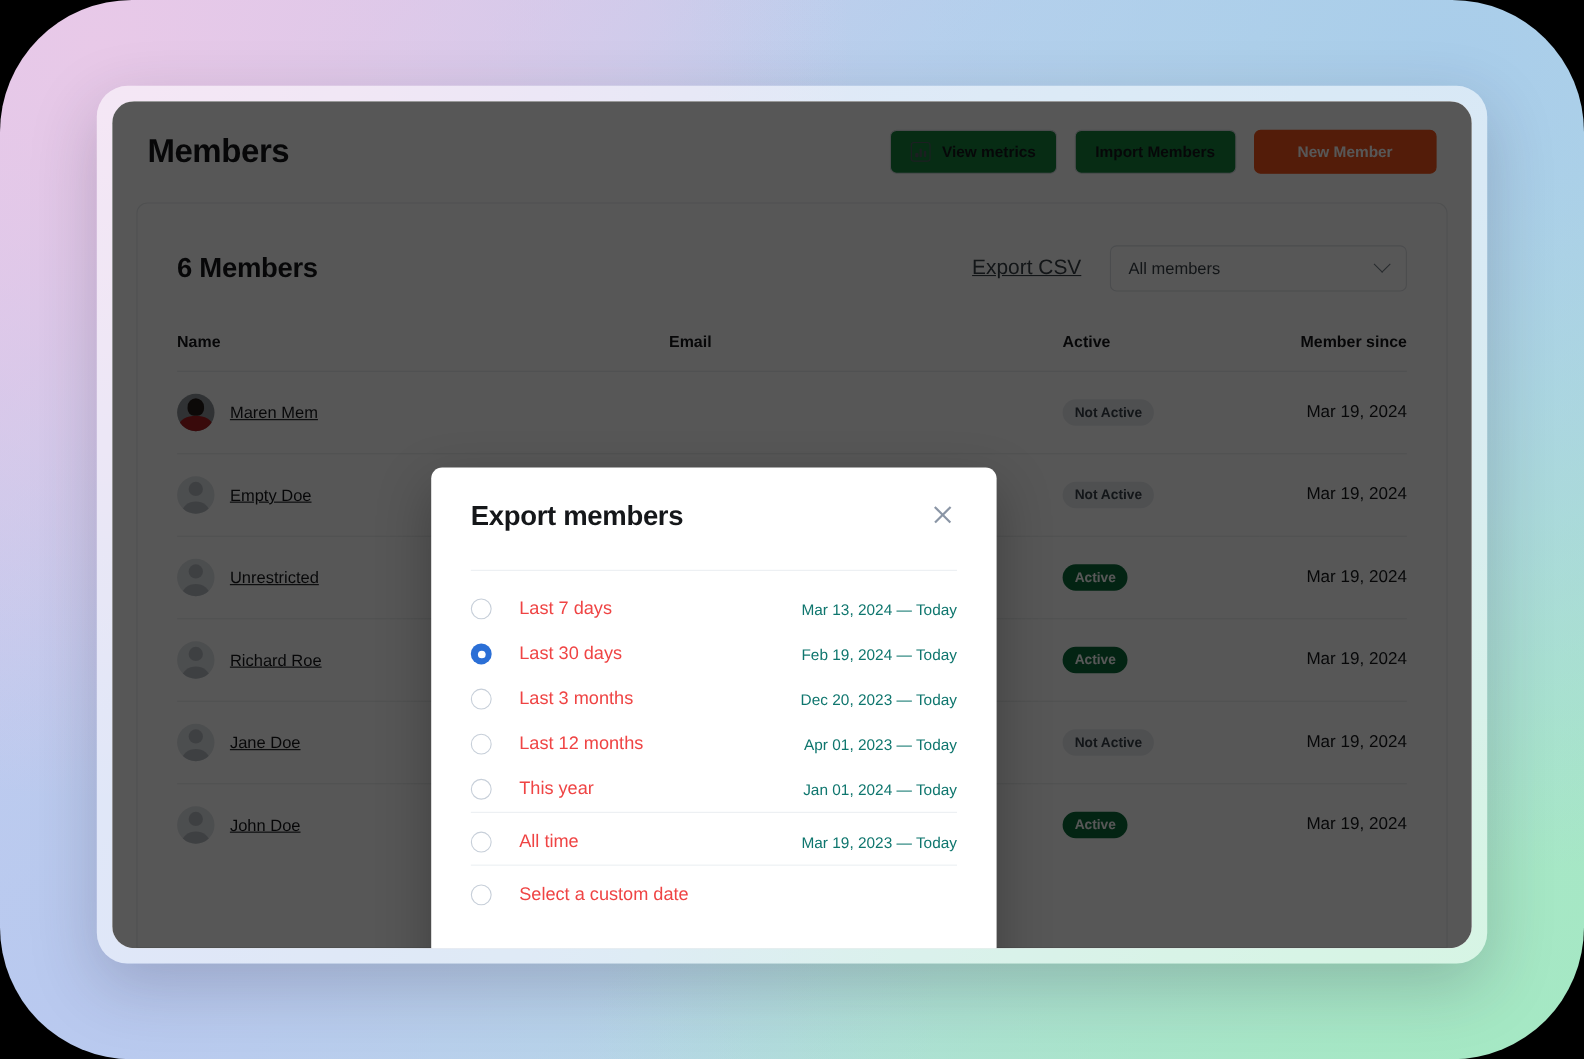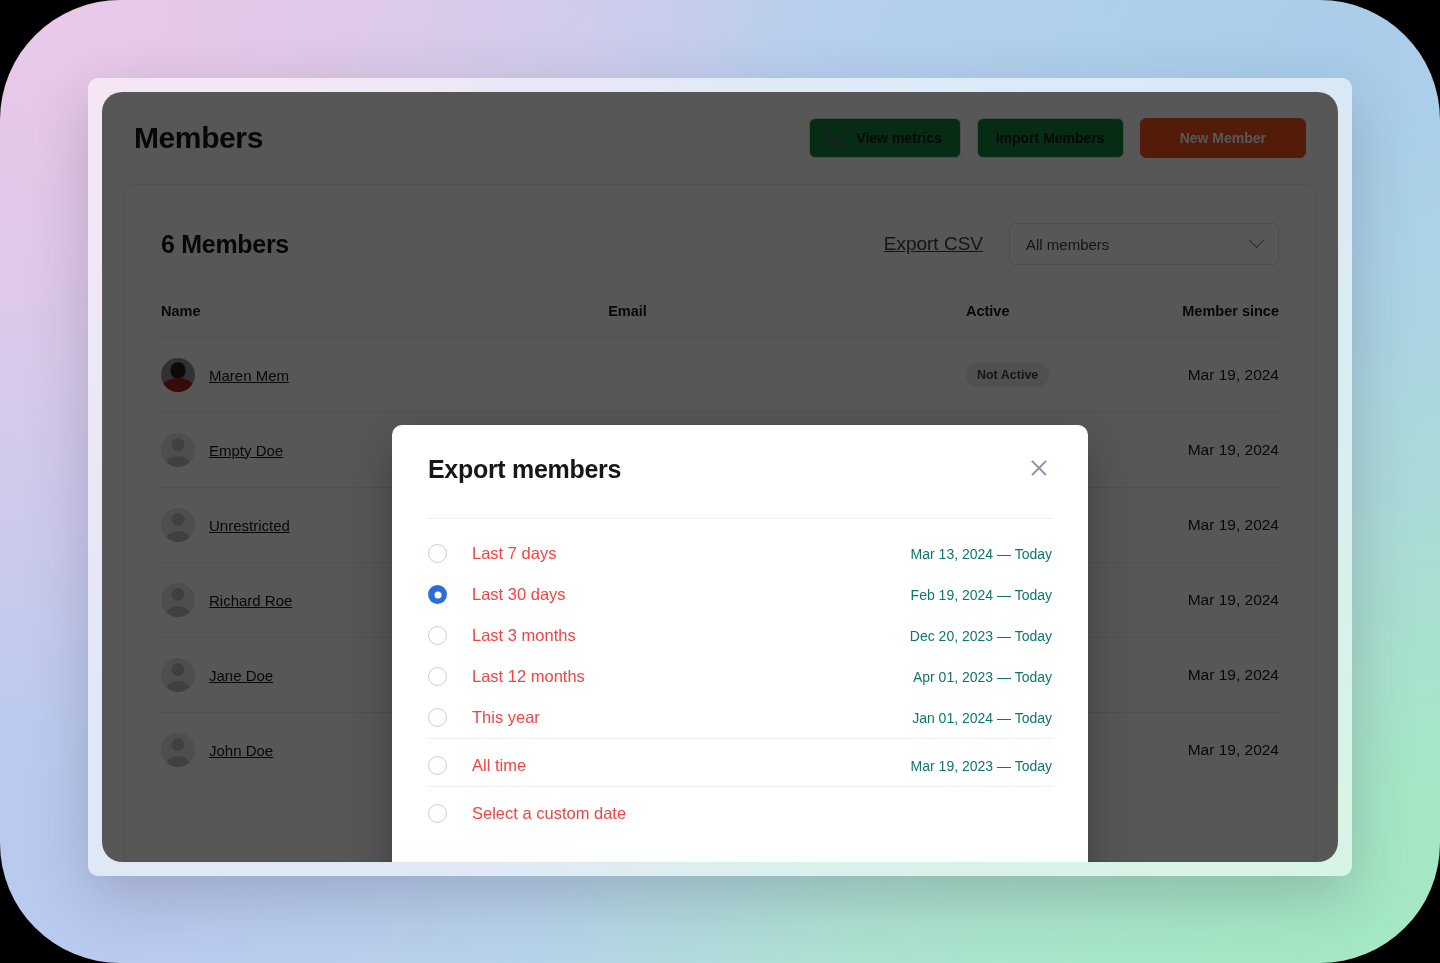--- a/index.html
+++ b/index.html
@@ -23,21 +23,21 @@
       linear-gradient(135deg, #dcc3e8 0%, #bcd1ee 38%, #b6d9e6 60%, #a9e5c6 100%);
     overflow: hidden;
   }
 
   
   .window-frame {
     position: absolute;
     left: 88px; top: 78px;
     width: 1264px; height: 798px;
     background: rgba(255,255,255,0.55);
-    border-radius: 10px;
+    border-radius: 28px;
     padding: 14px;
     box-shadow: 0 20px 60px rgba(40,30,60,0.22);
   }
   .window {
     position: relative;
     width: 100%; height: 100%;
     background: #fff;
     border-radius: 20px;
     overflow: hidden;
   }
@@ -189,21 +189,21 @@
     font-size: 12.5px; font-weight: 700;
   }
   .badge-active { background: #0b6b3a; color: #ffffff; }
   .badge-inactive { background: #e7eaee; color: #3a424a; }
   .since { text-align: right; font-size: 15.5px; color: #15171a; white-space: nowrap; }
 
   
   .modal {
     position: absolute;
     left: 290px; top: 333px;
-    width: 696px;
+    width: 514px;
     background: #fff;
     border-radius: 10px;
     z-index: 60;
     padding: 30px 36px 34px 36px;
     box-shadow: 0 18px 48px rgba(0,0,0,0.28);
   }
   .modal-header {
     display: flex; align-items: flex-start;
     padding-bottom: 34px;
     border-bottom: 1px solid #eceff2;

